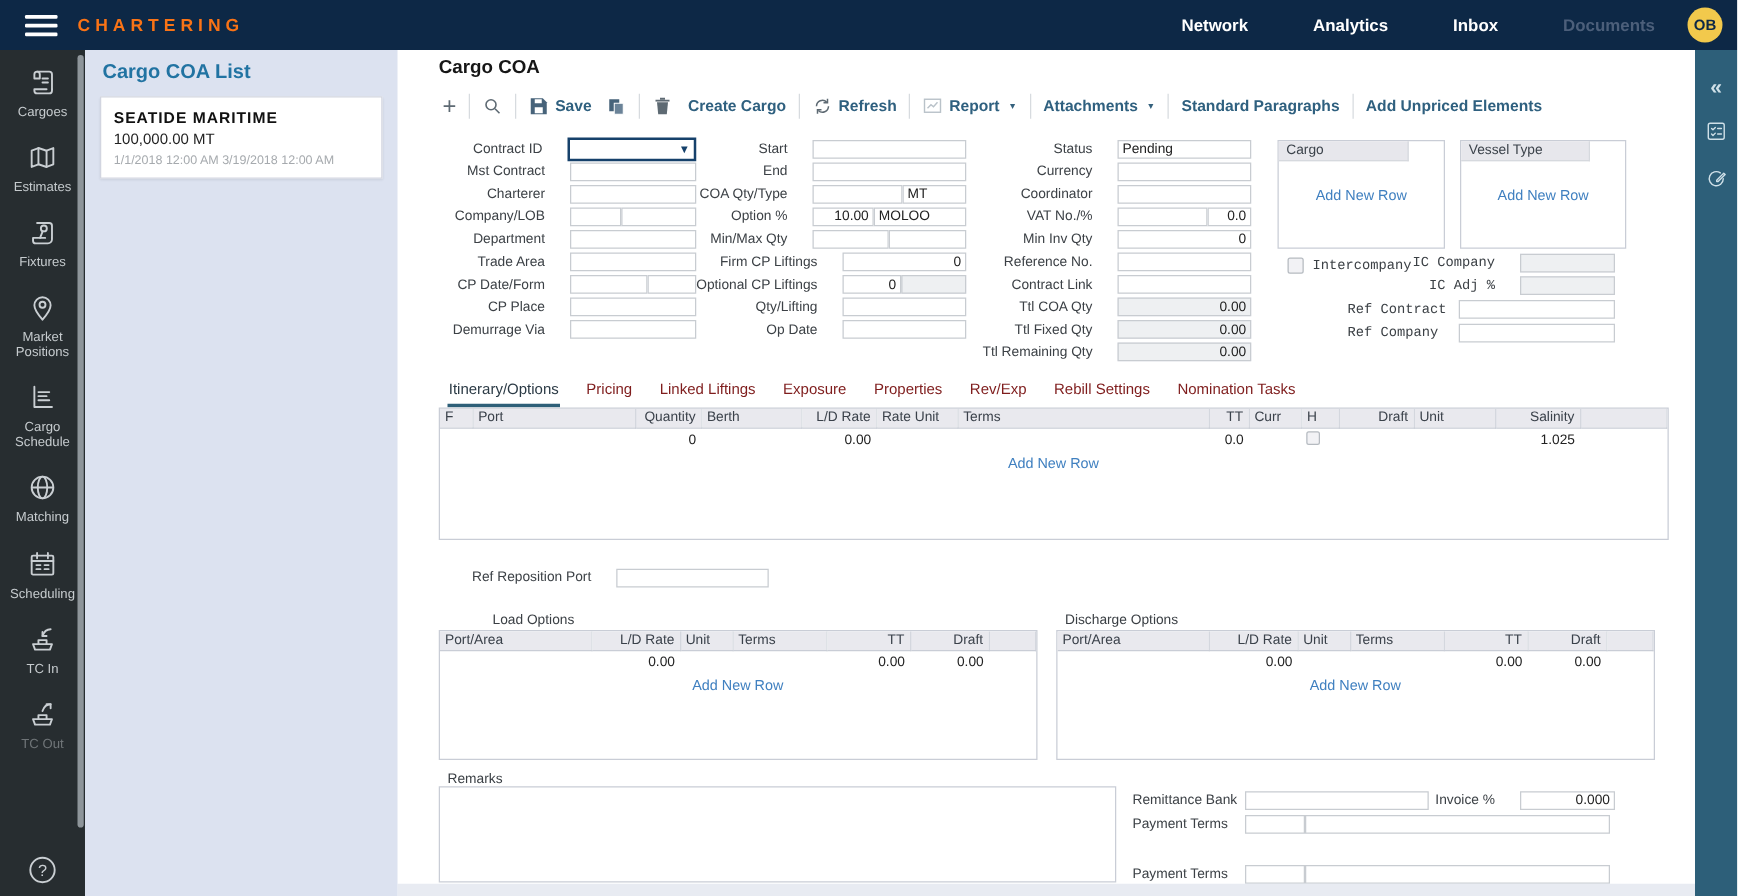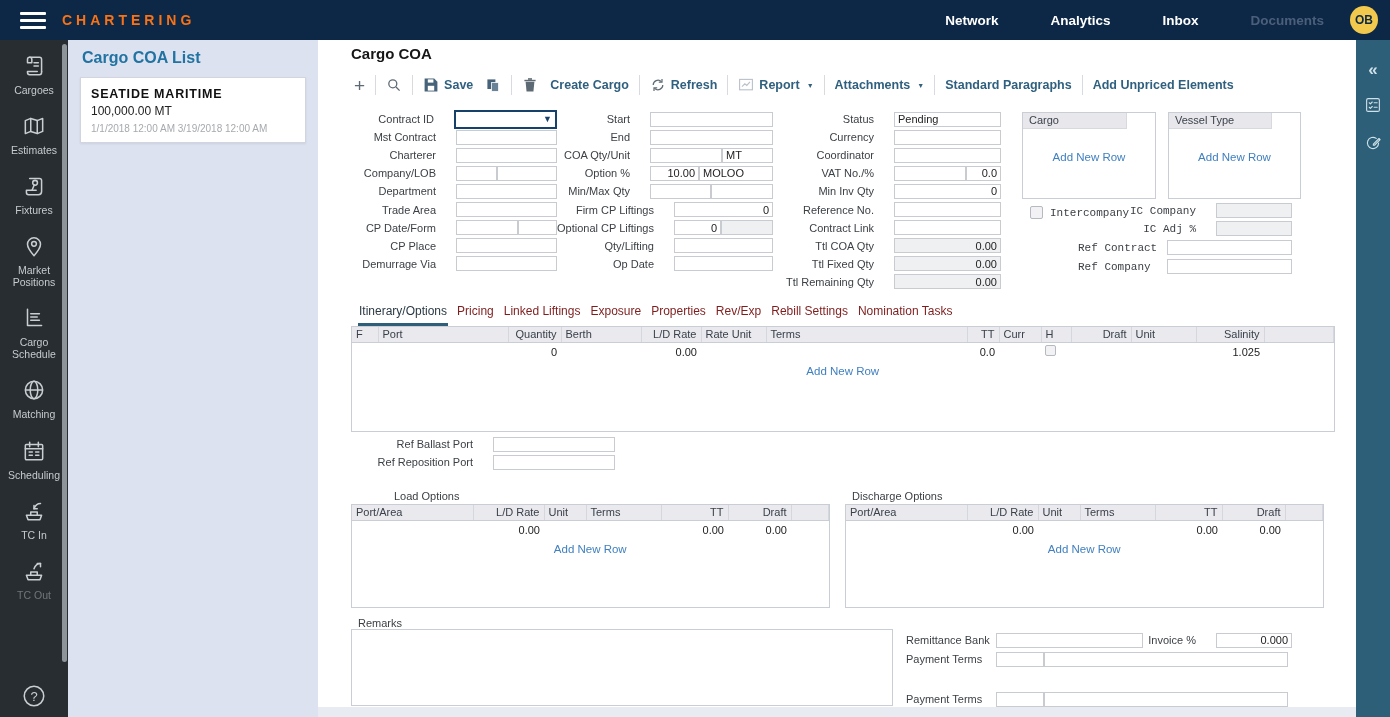--- a/index.html
+++ b/index.html
@@ -65,21 +65,21 @@
   .mp-hdr { display:flex; height:16px; }
   .mp-strip { width:79%; background:#e7e7ec; border-right:1px solid #d6d9de; border-bottom:1px solid #d6d9de; font-size:11px; color:#3c434b; padding:1px 6px; }
   .anr { color:#4080c0; font-size:11.5px; text-align:center; cursor:pointer; }
   .mini-panel .anr { margin-top:22px; }
 
   .ic-row { position:absolute; display:flex; align-items:center; height:17px;font-family:Liberation Mono, monospace; }
   .cb { width:13px; height:13px; border:1px solid #b5bac0; background:#f2f2f5; border-radius:2px; display:inline-block; cursor:pointer; }
   .cb.sm { width:11px; height:11px; }
 
   
-  .tabs { position:absolute; left:40px; top:261px; display:flex; gap:8px; }
+  .tabs { position:absolute; left:40px; top:261px; display:flex; gap:20px; }
   .tab { font-size:12px; color:#7f1d1d; padding:3px 1px 5px; cursor:pointer; white-space:nowrap; }
   .tab.active { color:#2b3a45; border-bottom:3px solid #2e5f78; }
 
   
   .tbl-box { position:absolute; border:1px solid #c9cdd6; background:#fff; overflow:hidden; }
   table { width:100%; border-collapse:collapse; table-layout:fixed; font-size:11px; }
   th { height:15px; background:#e9e9ee; border-right:1px solid #d4d7de; border-bottom:1px solid #c9cdd6; font-weight:normal; color:#3a414a; text-align:left; padding:0 4px; overflow:hidden; white-space:nowrap; }
   td { height:19px; padding:0 4px; white-space:nowrap; overflow:hidden; color:#222; }
   .r { text-align:right; }
   .sec-label { position:absolute; font-size:11px; color:#3a3f44; }
@@ -325,21 +325,21 @@
     <div class="fcol" style="left:238px; top:70px; width:217px;">
       <div class="frow">
           <span class="lbl">Start</span>
           <div class="fld" style="width:123px;"></div>
         </div>
       <div class="frow">
           <span class="lbl">End</span>
           <div class="fld" style="width:123px;"></div>
         </div>
       <div class="frow">
-          <span class="lbl">COA Qty/Unit</span>
+          <span class="lbl">COA Qty/Type</span>
           <div class="fld" style="width:72px;"></div>
           <div class="fld" style="width:51px;">MT</div>
         </div>
       <div class="frow">
           <span class="lbl">Option %</span>
           <div class="fld num" style="width:49px;">10.00</div>
           <div class="fld" style="width:74px;">MOLOO</div>
         </div>
       <div class="frow">
           <span class="lbl">Min/Max Qty</span>
@@ -509,24 +509,20 @@
           </tr>
           <tr>
               <td colspan="14">
                 <div class="anr">Add New Row</div>
               </td>
             </tr>
         </tbody>
       </table>
     </div>
 
-    <div class="ref-row" style="left:33px; top:395px; width:264px;">
-      <span class="lbl">Ref Ballast Port</span>
-      <div class="fld" style="width:122px;"></div>
-    </div>
     <div class="ref-row" style="left:33px; top:413px; width:264px;">
       <span class="lbl">Ref Reposition Port</span>
       <div class="fld" style="width:122px;"></div>
     </div>
 
     <div class="sec-label" style="left:40px; top:450px;padding-left:36px;">Load Options</div>
     <div class="tbl-box" style="left:33px; top:464px; width:479px; height:104px;">
       <table>
         <colgroup>
             <col style="width:121px">

